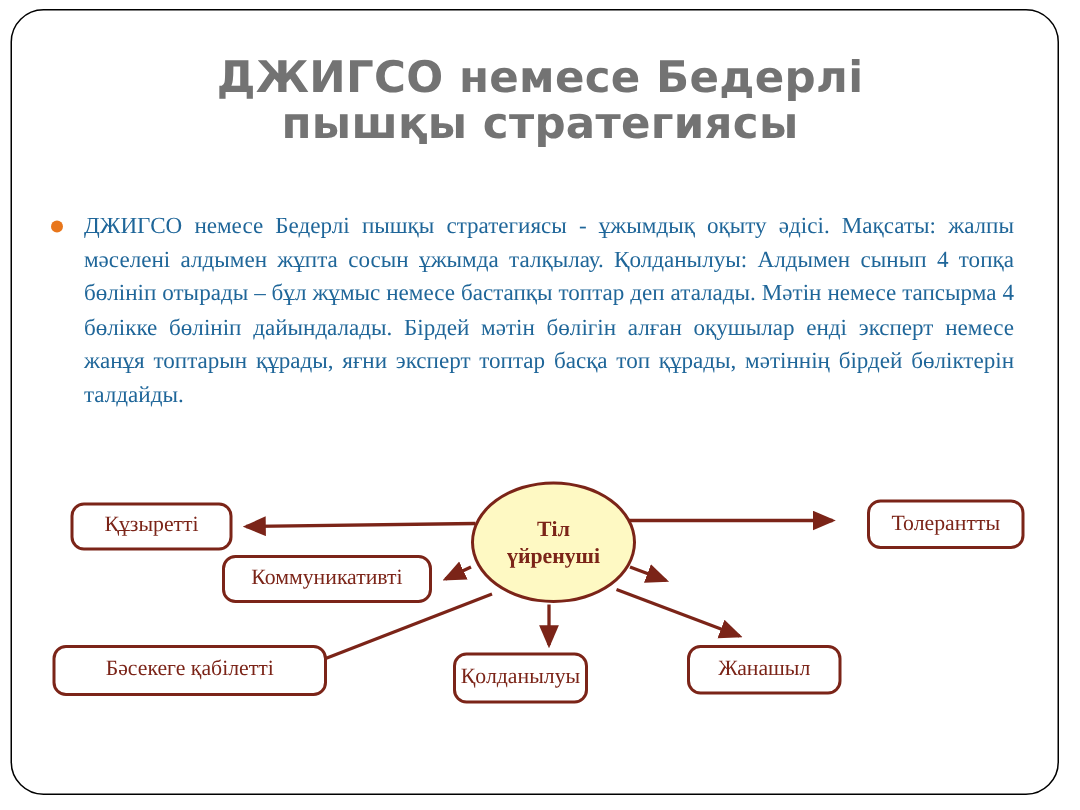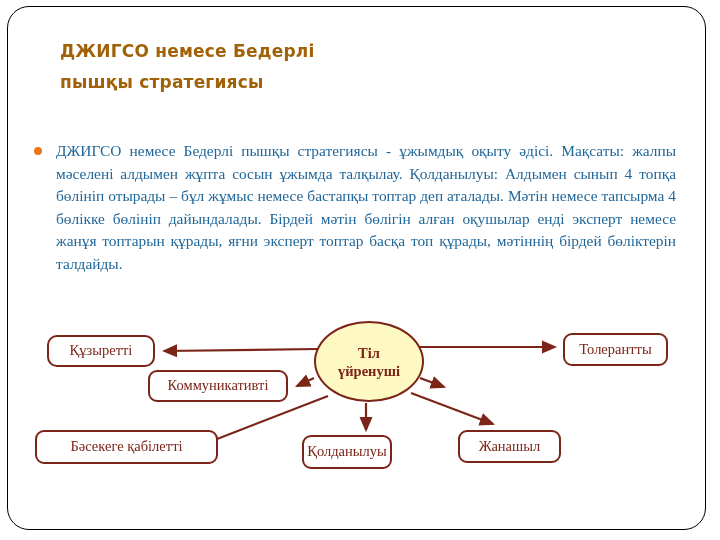--- a/index.html
+++ b/index.html
@@ -33,24 +33,25 @@
     border-radius: 22px;
     box-sizing: border-box;
     pointer-events: none;
   }
 
   #slide-title {
     position: absolute;
     left: 60px;
     top: 36px;
     width: 600px;
-    color: #a16207;
+    text-align: center;
+    color: #737373;
     font-family: "DejaVu Sans", "Liberation Sans", sans-serif;
     font-weight: bold;
-    font-size: 17px;
+    font-size: 29px;
     line-height: 31px;
     letter-spacing: 0.2px;
     white-space: pre-line;
   }
 
   
   #body-block {
     position: absolute;
     left: 28px;
     top: 140px;
@@ -124,27 +125,27 @@
     font-weight: bold;
     line-height: 18px;
     display: flex;
     align-items: center;
     justify-content: center;
     text-align: center;
     box-sizing: border-box;
     white-space: pre-line;
   }
 
-  #node-kuzyretti        { left: 47px;  top: 35px;  width: 108px; height: 32px; border-radius: 10px; }
+  #node-kuzyretti        { left: 47px;  top: 35px;  width: 108px; height: 32px; }
   #node-kommunikativti   { left: 148px; top: 70px;  width: 140px; height: 32px; }
   #node-basekege         { left: 35px;  top: 130px; width: 183px; height: 34px; }
   #node-parasatty        { left: 302px; top: 135px; width: 90px;  height: 34px; }
   #node-zhanashyl        { left: 458px; top: 130px; width: 103px; height: 33px; }
   #node-kreativti        { left: 452px; top: 71px;  width: 104px; height: 33px; }
-  #node-toleranty        { left: 563px; top: 33px;  width: 105px; height: 33px; }
+  #node-toleranty        { left: 578px; top: 33px;  width: 105px; height: 33px; }
 </style>
 </head>
 <body>
 
 <div id="slide">
 
   <div id="slide-frame"></div>
 
   <div id="slide-title">ДЖИГСО немесе Бедерлі
 пышқы стратегиясы</div>

